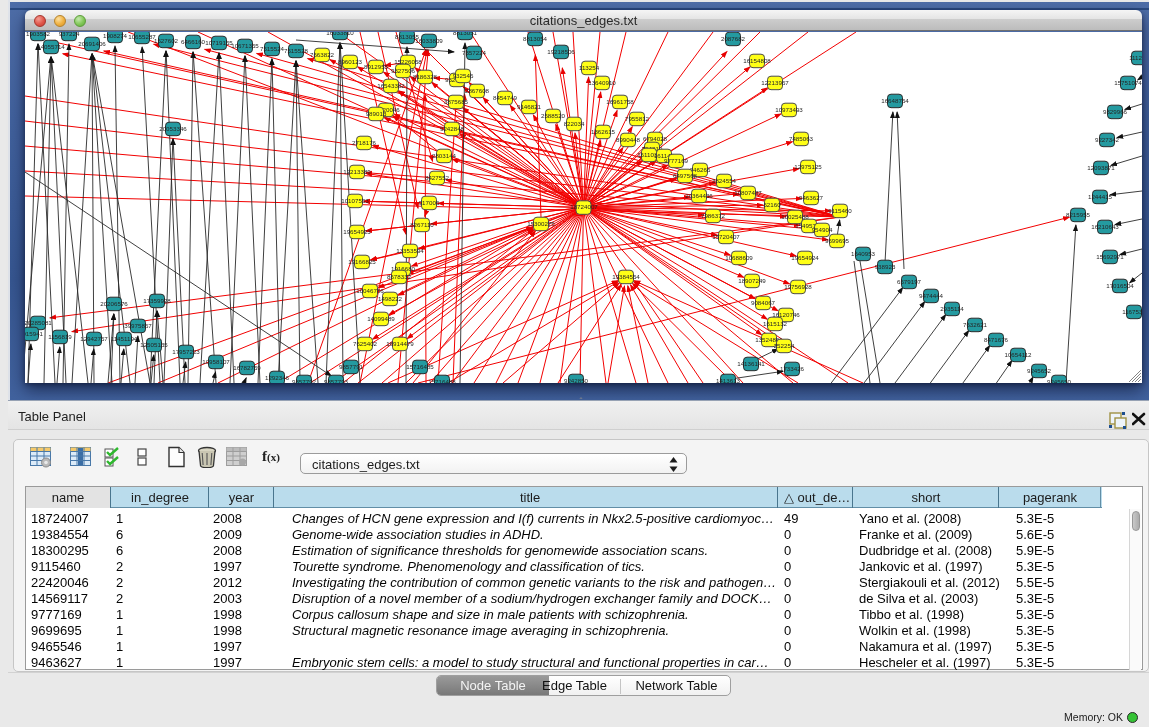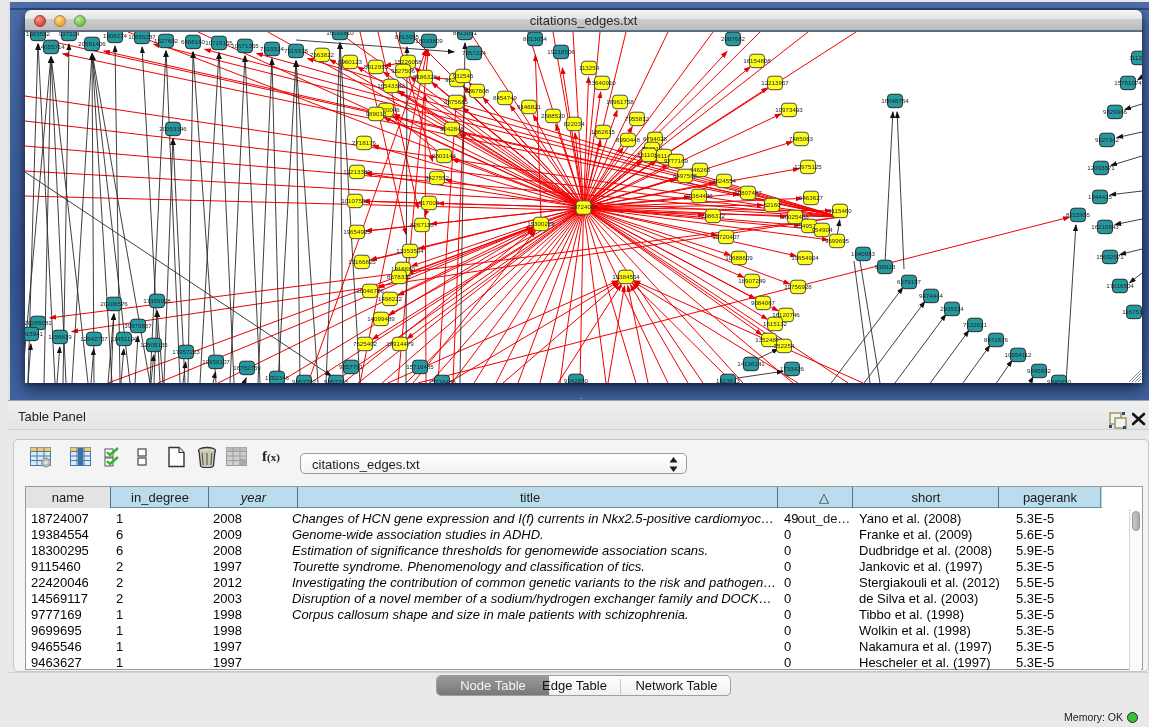--- a/index.html
+++ b/index.html
@@ -715,23 +715,23 @@
           <svg class="arr2" style="position:absolute;right:8px;top:3px" width="9" height="15">
               <path d="M4.5,0 L8.5,5.5 L0.5,5.5 z" fill="#1b1b1b"></path>
               <path d="M4.5,15 L8.5,9.5 L0.5,9.5 z" fill="#1b1b1b"></path>
             </svg>
         </div>
       </div>
       <div id="tbl">
         <div id="thead">
           <div class="th" style="left:0;width:85px;background:#e3e3e3;">name</div>
           <div class="th" style="left:86px;width:97px;">in_degree</div>
-          <div class="th" style="left:184px;width:88px;font-style:italic;">year</div>
+          <div class="th" style="left:184px;width:64px;">year</div>
           <div class="th" style="left:257px;width:495px;">title</div>
-          <div class="th" style="left:753px;width:74px;text-align:center;padding-left:17px;">△ out_de…</div>
+          <div class="th" style="left:753px;width:74px;text-align:left;padding-left:5px;">△ out_de…</div>
           <div class="th" style="left:828px;width:145px;">short</div>
           <div class="th" style="left:974px;width:101px;border-right:1px solid #628ea6;">pagerank</div>
         </div>
         <div id="tbody">
 <div class="tr">
               <div class="c0">18724007</div>
               <div class="c1">1</div>
               <div class="c2">2008</div>
               <div class="c3">Changes of HCN gene expression and I(f) currents in Nkx2.5-positive cardiomyoc…</div>
               <div class="c4">49</div>
@@ -789,36 +789,38 @@
               <div class="c2">1998</div>
               <div class="c3">Corpus callosum shape and size in male patients with schizophrenia.</div>
               <div class="c4">0</div>
               <div class="c5">Tibbo et al. (1998)</div>
               <div class="c6">5.3E-5</div>
             </div>
 <div class="tr">
               <div class="c0">9699695</div>
               <div class="c1">1</div>
               <div class="c2">1998</div>
+              <div class="c3">Structural magnetic resonance image averaging in schizophrenia.</div>
               <div class="c4">0</div>
               <div class="c5">Wolkin et al. (1998)</div>
               <div class="c6">5.3E-5</div>
             </div>
 <div class="tr">
               <div class="c0">9465546</div>
               <div class="c1">1</div>
               <div class="c2">1997</div>
               <div class="c4">0</div>
               <div class="c5">Nakamura et al. (1997)</div>
               <div class="c6">5.3E-5</div>
             </div>
 <div class="tr">
               <div class="c0">9463627</div>
               <div class="c1">1</div>
               <div class="c2">1997</div>
+              <div class="c3">Embryonic stem cells: a model to study structural and functional properties in car…</div>
               <div class="c4">0</div>
               <div class="c5">Hescheler et al. (1997)</div>
               <div class="c6">5.3E-5</div>
             </div>
         </div>
         <div id="sbar">
             <div class="thumb"></div>
           </div>
       </div>
       <div style="position:absolute;left:0;bottom:0;width:100%;height:1px;"></div>

